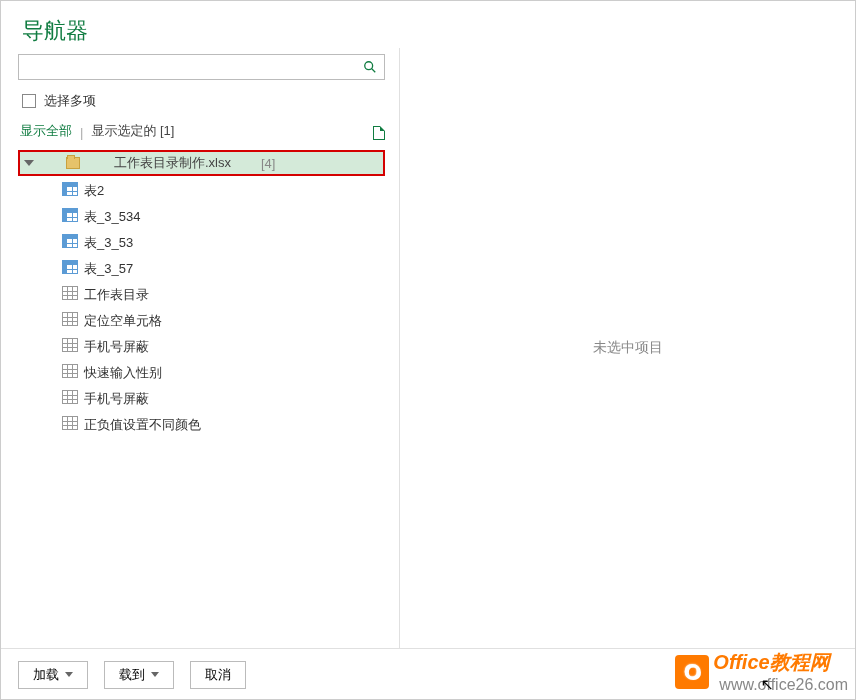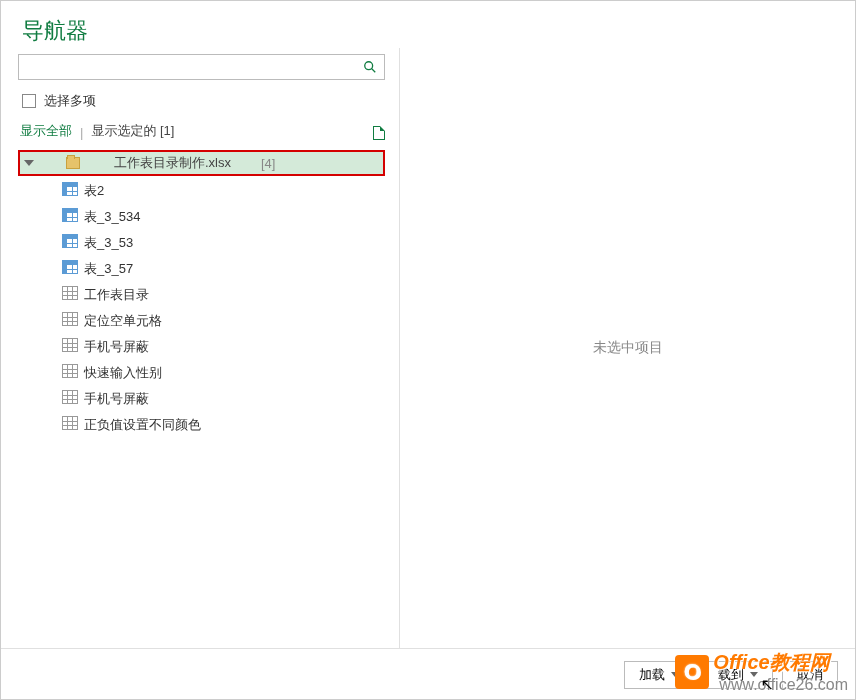--- a/index.html
+++ b/index.html
@@ -193,23 +193,22 @@
       font-size: 14px;
     }
     .footer {
       position: absolute;
       left: 0; right: 0; bottom: 0;
       height: 52px;
       border-top: 1px solid #e0e0e0;
       background: #fff;
       display: flex;
       align-items: center;
-      justify-content: flex-end;
       padding: 0 18px;
-      gap: 9px;
+      gap: 16px;
     }
     .btn {
       border: 1px solid #bbb;
       background: #fff;
       padding: 4px 14px;
       font-size: 13px;
       cursor: pointer;
       display: flex;
       align-items: center;
     }

